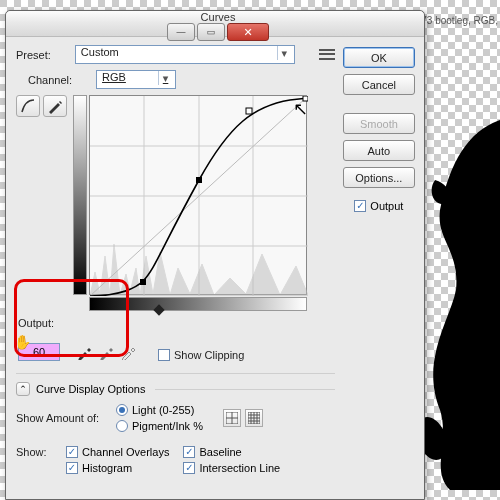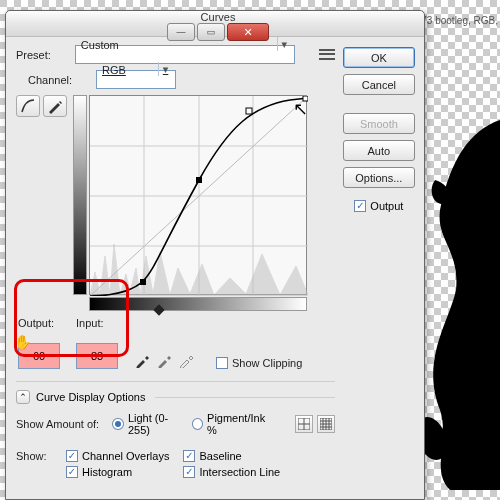--- a/index.html
+++ b/index.html
@@ -18,40 +18,40 @@
 .winbtns{display:flex;gap:2px;}
 .winbtn{width:28px;height:18px;border:1px solid #888;background:linear-gradient(#f6f6f6,#d0d0d0);border-radius:3px;display:flex;align-items:center;justify-content:center;font-size:9px;color:#444;}
 .winbtn.close{width:42px;background:linear-gradient(#e57368,#c1362a);color:#fff;border-color:#8a2a22;font-size:11px;}
 
 .body{padding:8px 10px;display:flex;gap:8px;}
 .leftcol{flex:0 0 305px;}
 .rightcol{flex:1;display:flex;flex-direction:column;gap:6px;align-items:center;padding-top:2px;}
 
 .row{display:flex;align-items:center;gap:24px;margin-bottom:6px;}
 label{color:#222;}
-.select{background:#fff;border:1px solid #7a9ac0;height:19px;display:flex;align-items:flex-end;justify-content:space-between;padding:0 3px 12px 5px;color:#222;width:220px;}
+.select{background:#fff;border:1px solid #7a9ac0;height:19px;display:flex;align-items:flex-start;justify-content:space-between;padding:0 3px 12px 5px;color:#222;width:220px;}
 .select .arrow{width:14px;height:14px;display:flex;align-items:center;justify-content:center;color:#555;border-left:1px solid #b8c8dc;}
 .select.small{width:80px;text-decoration:underline;}
 
 .menubtn{width:16px;height:14px;display:flex;flex-direction:column;justify-content:space-around;cursor:default;}
 .menubtn span{height:2px;background:#555;}
 
 .toolcell{display:flex;gap:3px;margin-bottom:2px;}
 .tbtn{width:24px;height:22px;border:1px solid #aaa;background:linear-gradient(#fdfdfd,#e3e3e3);border-radius:3px;display:flex;align-items:center;justify-content:center;}
 .tbtn svg{width:16px;height:16px;}
 
 .curvearea{position:relative;width:236px;height:216px;}
 .grad-v{position:absolute;left:0;top:0;width:14px;height:200px;border:1px solid #999;background:linear-gradient(#fff,#000);}
 .grid{position:absolute;left:16px;top:0;width:218px;height:200px;border:1px solid #888;background:#f8f8f8;}
 .grad-h{position:absolute;left:16px;bottom:0;width:218px;height:14px;border:1px solid #999;background:linear-gradient(90deg,#000,#fff);}
 .ptr-v{position:absolute;left:14px;bottom:-3px;width:8px;height:8px;background:#222;transform:rotate(45deg);}
 .redbox{position:absolute;left:8px;top:268px;width:115px;height:78px;border:3px solid #e20000;border-radius:10px;pointer-events:none;}
 
 .numlabel{display:flex;flex-direction:column;gap:14px;}
-.numfield{width:42px;height:26px;border:1px solid #7a9ac0;background:#fca5a5;text-align:center;padding:1px;}
+.numfield{width:42px;height:18px;border:1px solid #7a9ac0;background:#f0abfc;text-align:center;padding:1px;}
 .eyedrops{display:flex;gap:4px;margin-left:6px;}
 .eye{width:18px;height:18px;display:flex;align-items:center;justify-content:center;}
 .eye svg{width:16px;height:16px;}
 
 .check{display:flex;align-items:center;gap:4px;}
 .cbox{width:12px;height:12px;border:1px solid #6a88b0;background:#fff;display:flex;align-items:center;justify-content:center;color:#3a72b8;font-size:10px;line-height:10px;}
 
 .btn{width:72px;height:21px;border:1px solid #8a8a8a;border-radius:3px;background:linear-gradient(#fff,#e4e4e4);color:#222;display:flex;align-items:center;justify-content:center;}
 .btn.primary{border-color:#3a72b8;box-shadow:0 0 0 1px #9cc2ec inset;}
 .btn.disabled{color:#aaa;}
@@ -158,24 +158,20 @@
           <div class="grad-h"></div>
           <div class="ptr-v" style="left:82px"></div>
         </div>
       </div>
 
       <div style="display:flex;gap:10px;align-items:flex-end;margin-top:6px;">
         <div class="numlabel" style="margin-left:2px;">
           <label>Output:</label>
           <input class="numfield" value="60" style="">
         </div>
-        <div class="numlabel" style="margin-left:6px;">
-          <label>Input:</label>
-          <input class="numfield" value="83" style="">
-        </div>
         <div class="eyedrops">
           <div class="eye">
               <svg viewBox="0 0 16 16">
                 <path d="M2 14l6-6 2 2-6 6-3 1z M10 6l2-2 2 2-2 2z" fill="#333"></path>
               </svg>
             </div>
           <div class="eye">
               <svg viewBox="0 0 16 16">
                 <path d="M2 14l6-6 2 2-6 6-3 1z M10 6l2-2 2 2-2 2z" fill="#777"></path>
               </svg>
@@ -195,21 +191,21 @@
       <div class="divider"></div>
       <div class="cdo">
         <div class="chev">⌃</div>
         <span>Curve Display Options</span>
         <div style="flex:1;height:1px;background:#cfcfcf;margin-left:4px;"></div>
       </div>
 
       <div class="opts">
         <div class="optrow">
           <label style="width:92px;">Show Amount of:</label>
-          <div style="display:flex;gap:4px;">
+          <div style="display:flex;flex-direction:column;gap:4px;">
             <div class="check">
                 <div class="radio checked"></div>
                 <span>Light  (0-255)</span>
               </div>
             <div class="check">
                 <div class="radio"></div>
                 <span>Pigment/Ink %</span>
               </div>
           </div>
           <div style="display:flex;gap:4px;margin-left:12px;">

